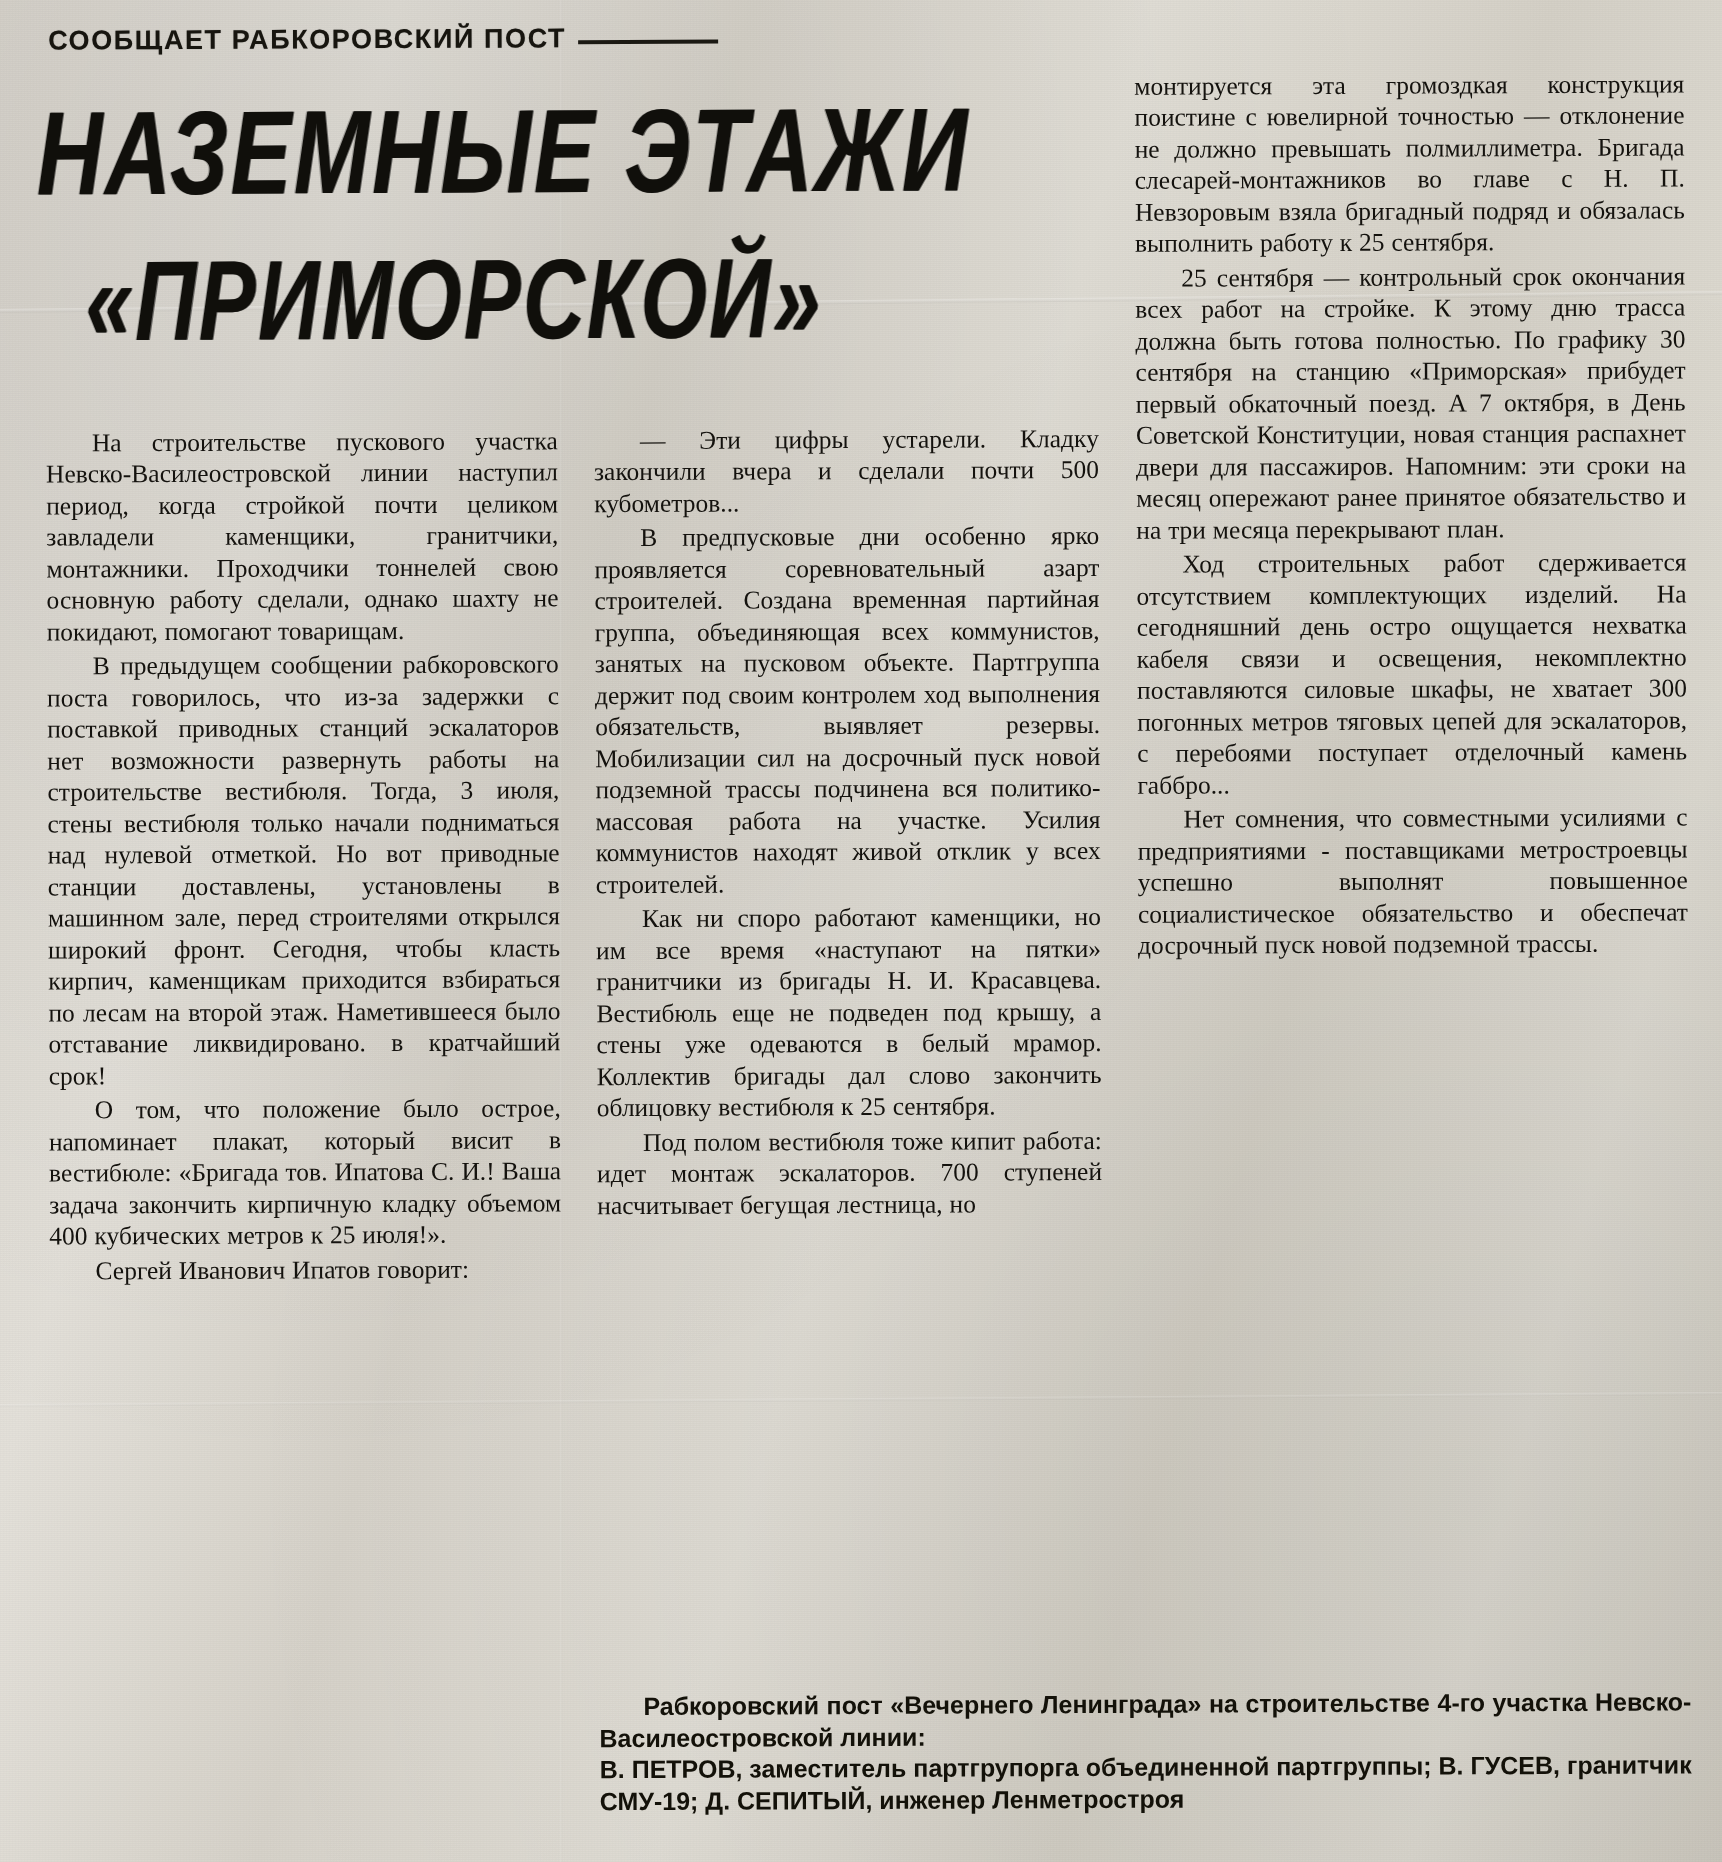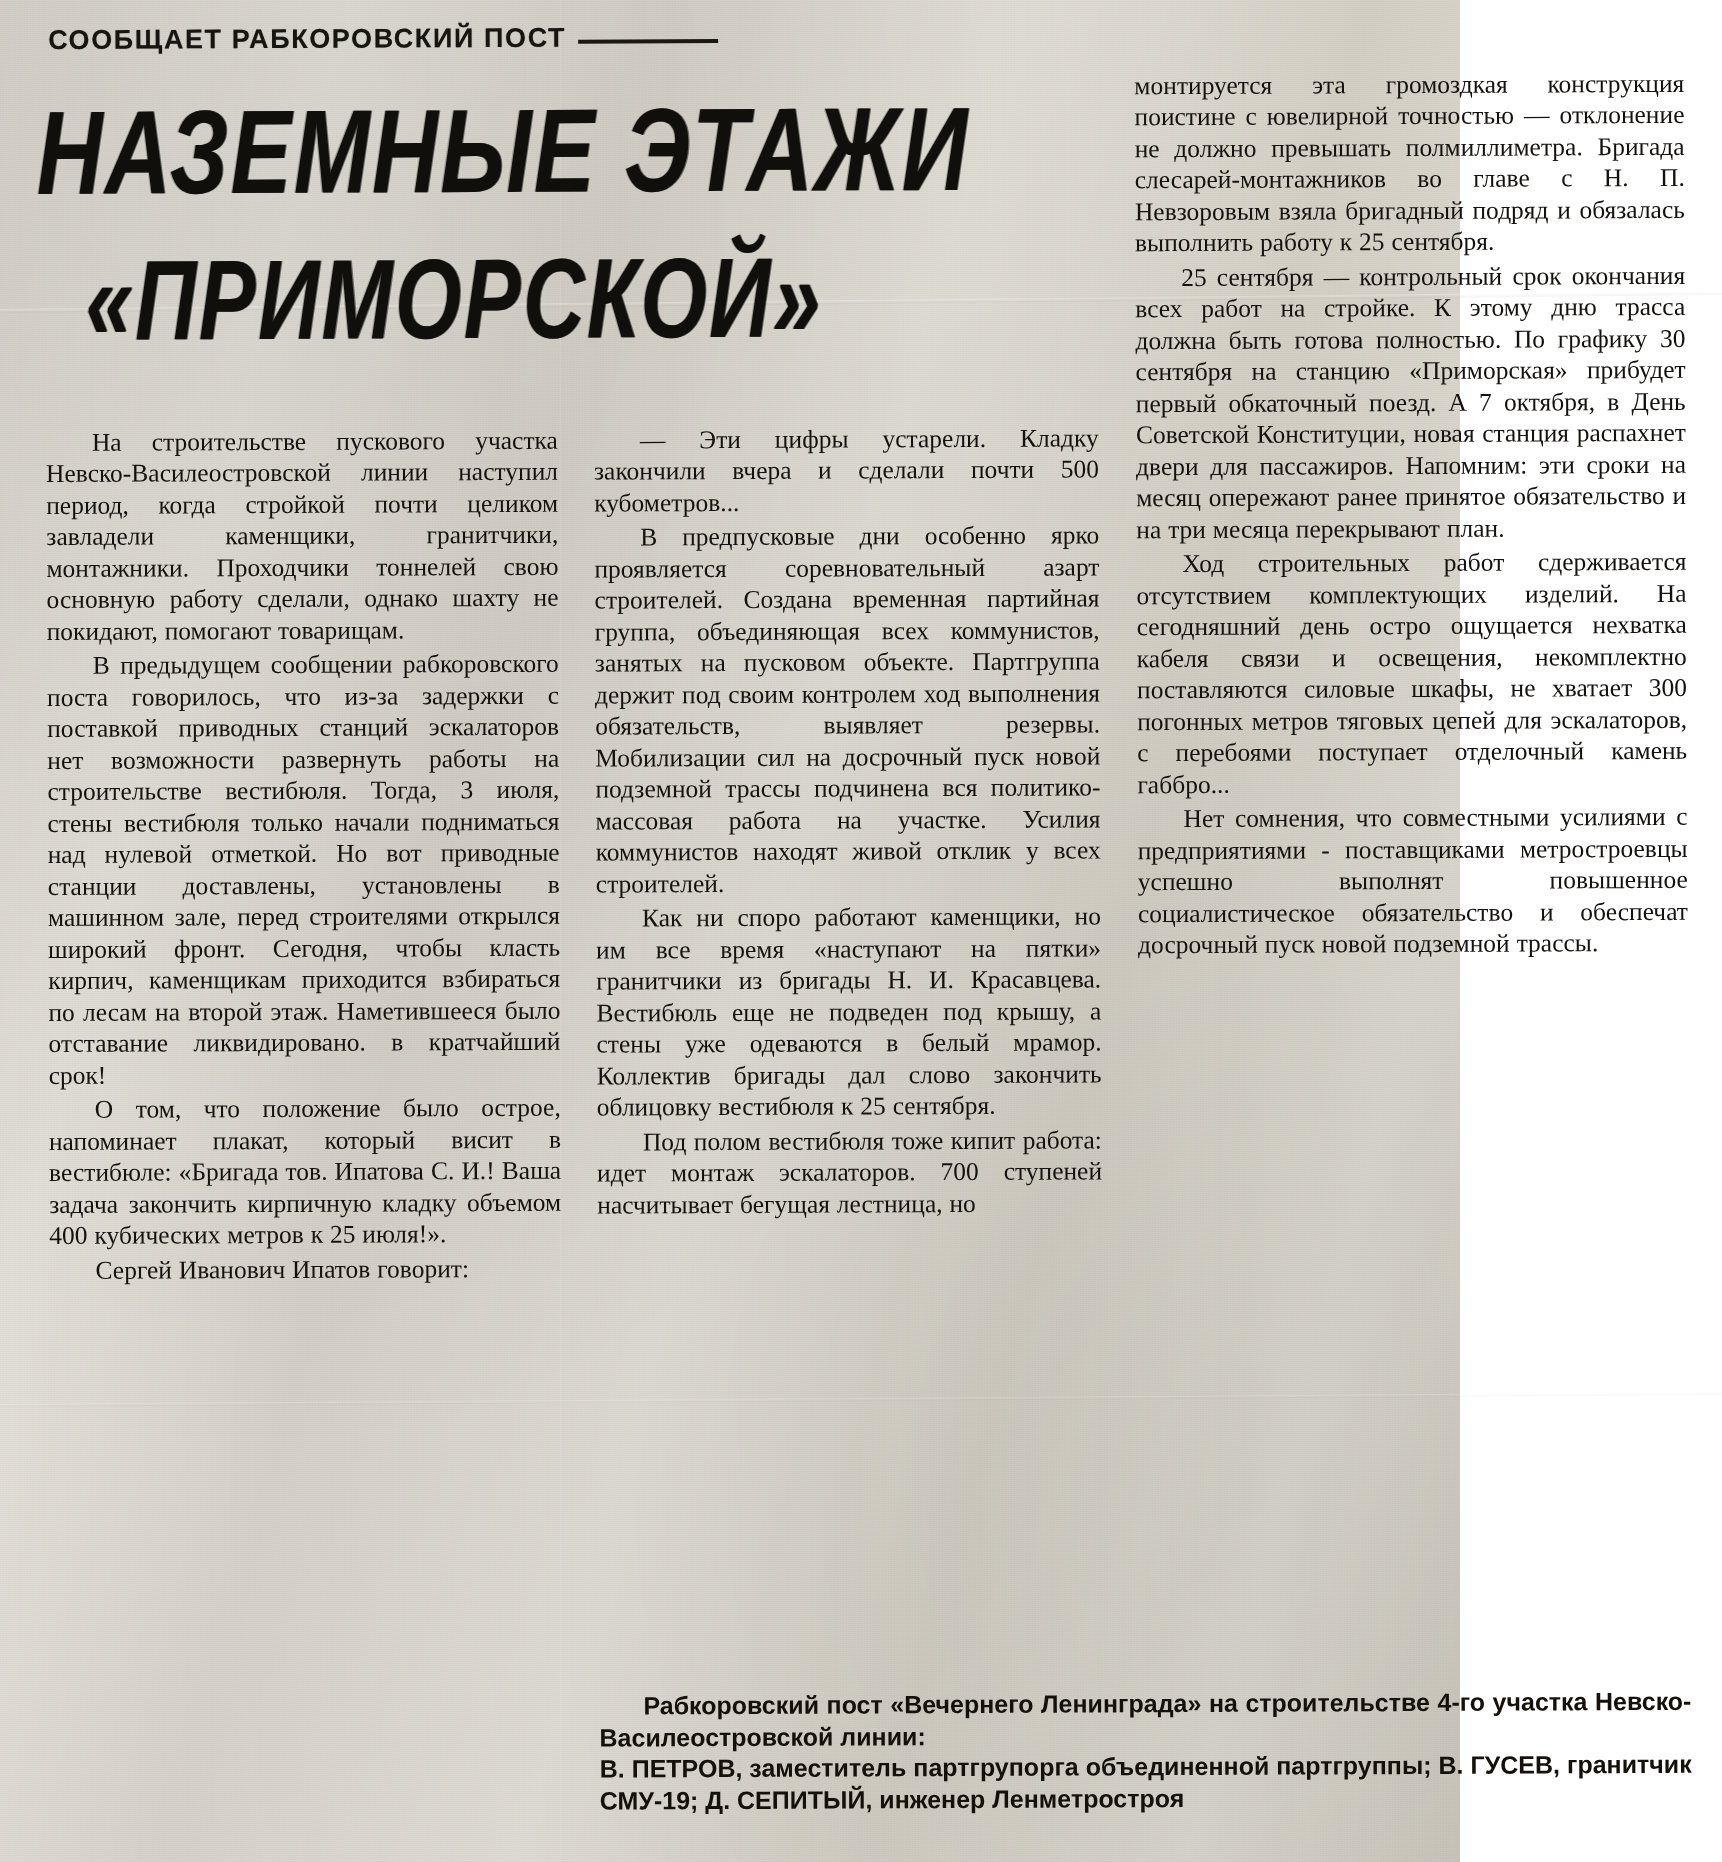--- a/index.html
+++ b/index.html
@@ -10,21 +10,21 @@
   body {
     width: 1722px;
     height: 1862px;
     overflow: hidden;
     font-family: "Liberation Serif", serif;
   }
 
   
   #paper {
     position: relative;
-    width: 1460px;
+    width: 1722px;
     height: 1862px;
     background:
       radial-gradient(ellipse at 18% 12%, rgba(0,0,0,0.05) 0%, rgba(0,0,0,0) 55%),
       radial-gradient(ellipse at 85% 80%, rgba(0,0,0,0.06) 0%, rgba(0,0,0,0) 60%),
       linear-gradient(105deg, #d9d5cd 0%, #e3e0d9 18%, #d6d2c9 34%, #e1ded6 52%, #d4d0c6 70%, #dedbd2 86%, #cfcbc1 100%);
     filter: none;
   }
   
   #grain {
     position: absolute;

